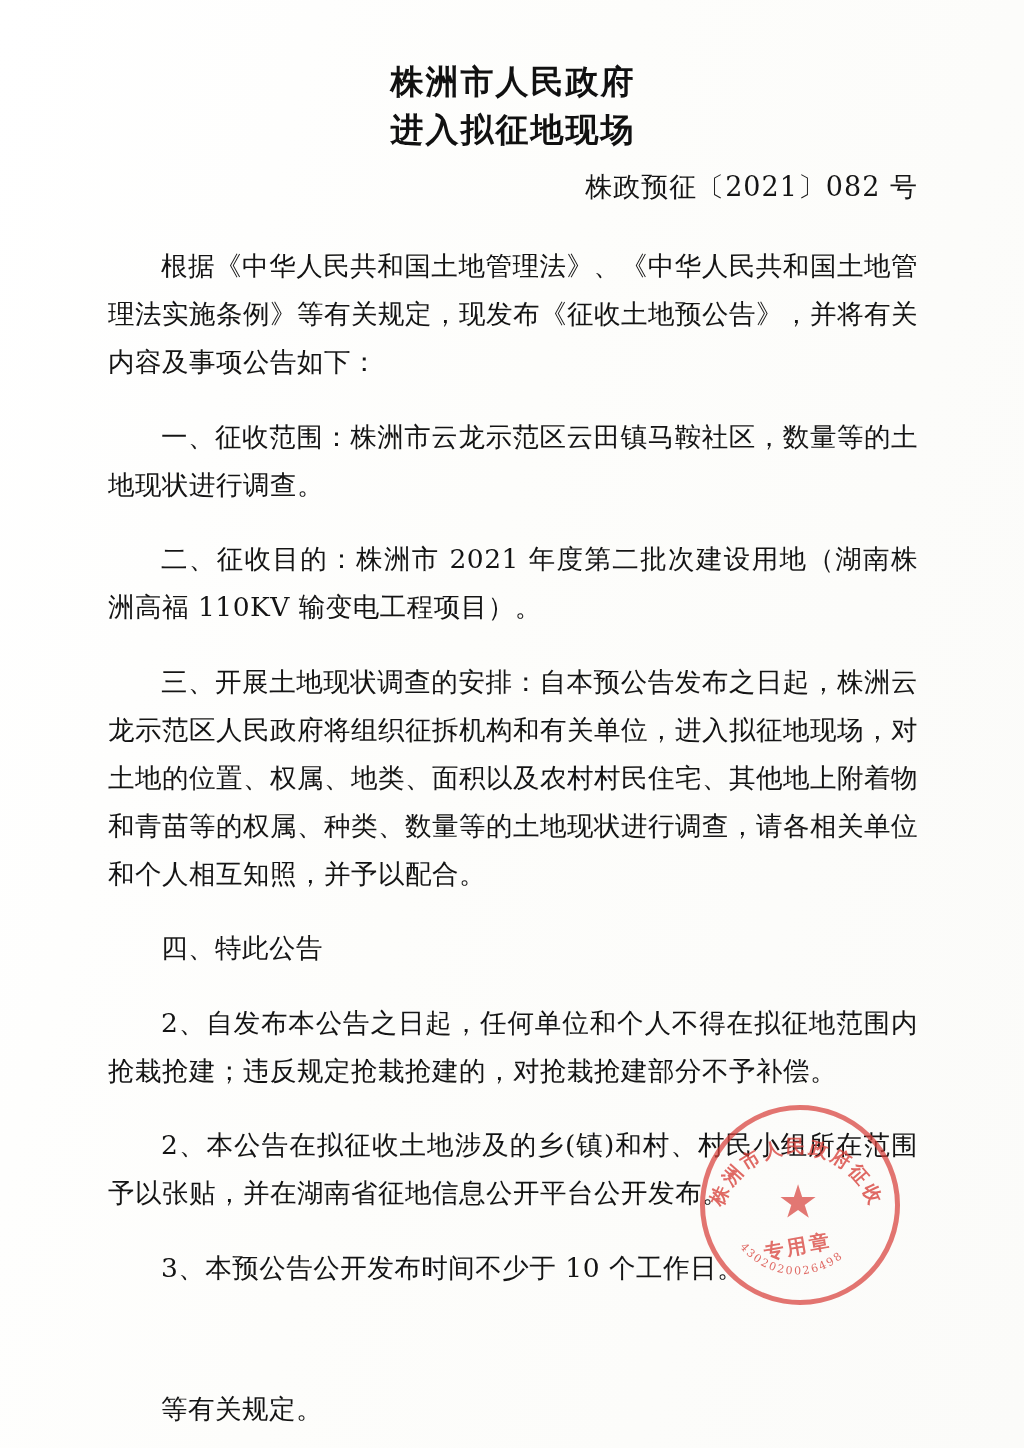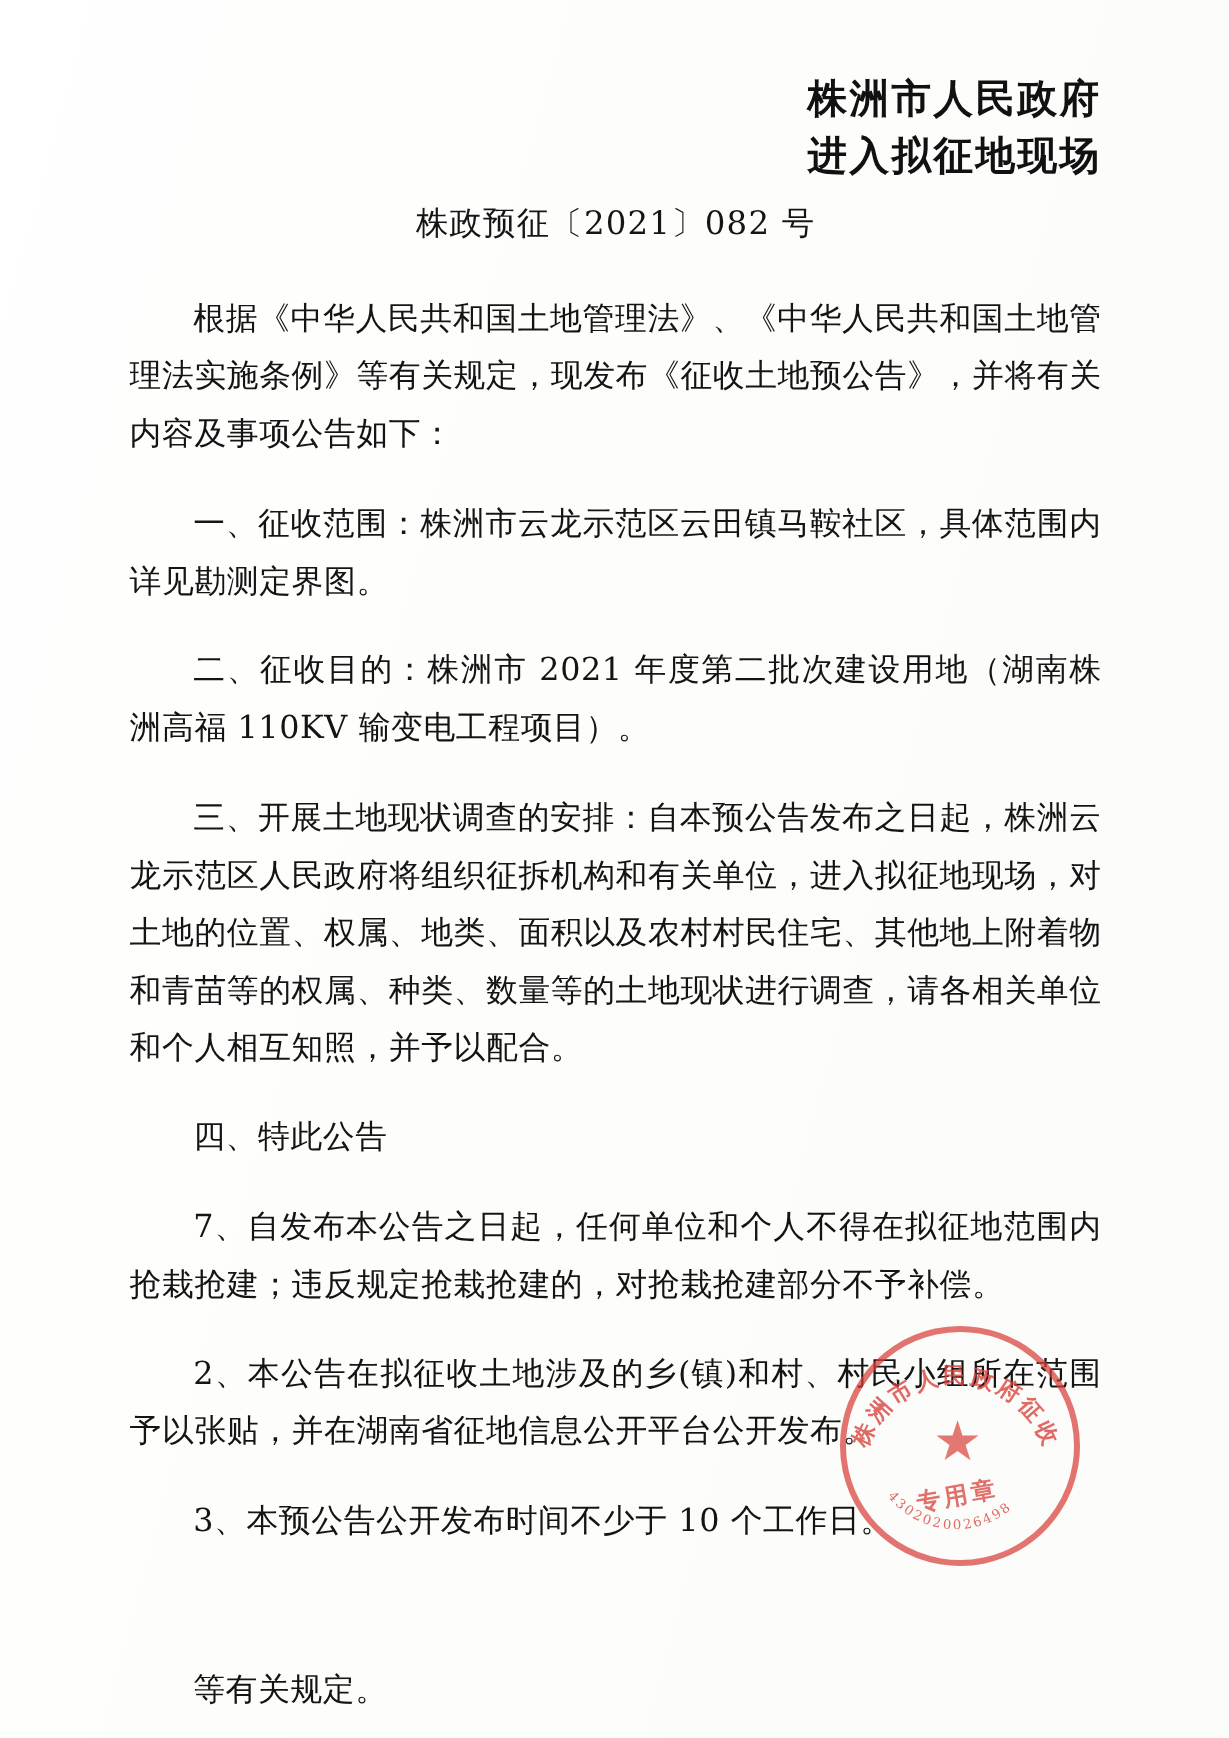--- a/index.html
+++ b/index.html
@@ -24,32 +24,32 @@
     
     background-image: linear-gradient(105deg, #ffffff 0%, #fdfdfb 45%, #fbfbf9 100%);
   }
   .content {
     position: absolute;
     left: 108px;
     top: 58px;
     width: 810px;
   }
   .title-block {
-    text-align: right;
+    text-align: center;
   }
   .title-line {
     font-family: "DejaVu Serif", "Liberation Serif", serif;
     font-weight: bold;
     font-size: 33px;
     line-height: 48px;
     letter-spacing: 2px;
     color: #111;
   }
   .doc-number {
-    text-align: center;
+    text-align: right;
     font-size: 27px;
     line-height: 50px;
     margin-top: 8px;
     letter-spacing: 1px;
     color: #151515;
   }
   .body-text {
     margin-top: 30px;
   }
   .para {
@@ -134,25 +134,25 @@
 
     <div class="title-block">
       <div class="title-line">株洲市人民政府</div>
       <div class="title-line">进入拟征地现场</div>
     </div>
 
     <div class="doc-number">株政预征〔2021〕082 号</div>
 
     <div class="body-text">
       <p class="para">根据《中华人民共和国土地管理法》、《中华人民共和国土地管理法实施条例》等有关规定，现发布《征收土地预公告》，并将有关内容及事项公告如下：</p>
-      <p class="para">一、征收范围：株洲市云龙示范区云田镇马鞍社区，具体范围内详见勘测定界图。</p>
+      <p class="para">一、征收范围：株洲市云龙示范区云田镇马鞍社区，数量等的土地现状进行调查。</p>
       <p class="para">二、征收目的：株洲市 2021 年度第二批次建设用地（湖南株洲高福 110KV 输变电工程项目）。</p>
       <p class="para">三、开展土地现状调查的安排：自本预公告发布之日起，株洲云龙示范区人民政府将组织征拆机构和有关单位，进入拟征地现场，对土地的位置、权属、地类、面积以及农村村民住宅、其他地上附着物和青苗等的权属、种类、数量等的土地现状进行调查，请各相关单位和个人相互知照，并予以配合。</p>
       <p class="para">四、特此公告</p>
-      <p class="para">7、自发布本公告之日起，任何单位和个人不得在拟征地范围内抢栽抢建；违反规定抢栽抢建的，对抢栽抢建部分不予补偿。</p>
+      <p class="para">2、自发布本公告之日起，任何单位和个人不得在拟征地范围内抢栽抢建；违反规定抢栽抢建的，对抢栽抢建部分不予补偿。</p>
       <p class="para">2、本公告在拟征收土地涉及的乡(镇)和村、村民小组所在范围予以张贴，并在湖南省征地信息公开平台公开发布。</p>
       <p class="para">3、本预公告公开发布时间不少于 10 个工作日。</p>
       <div class="spacer-para"></div>
       <p class="para">等有关规定。</p>
     </div>
 
   </div>
 
   <div class="seal">
     <div class="seal-ring"></div>

